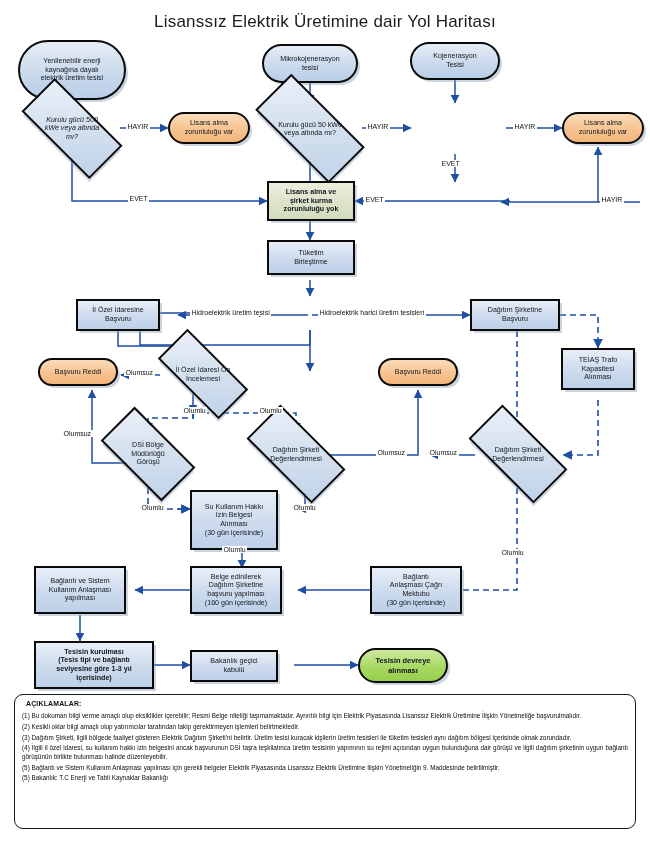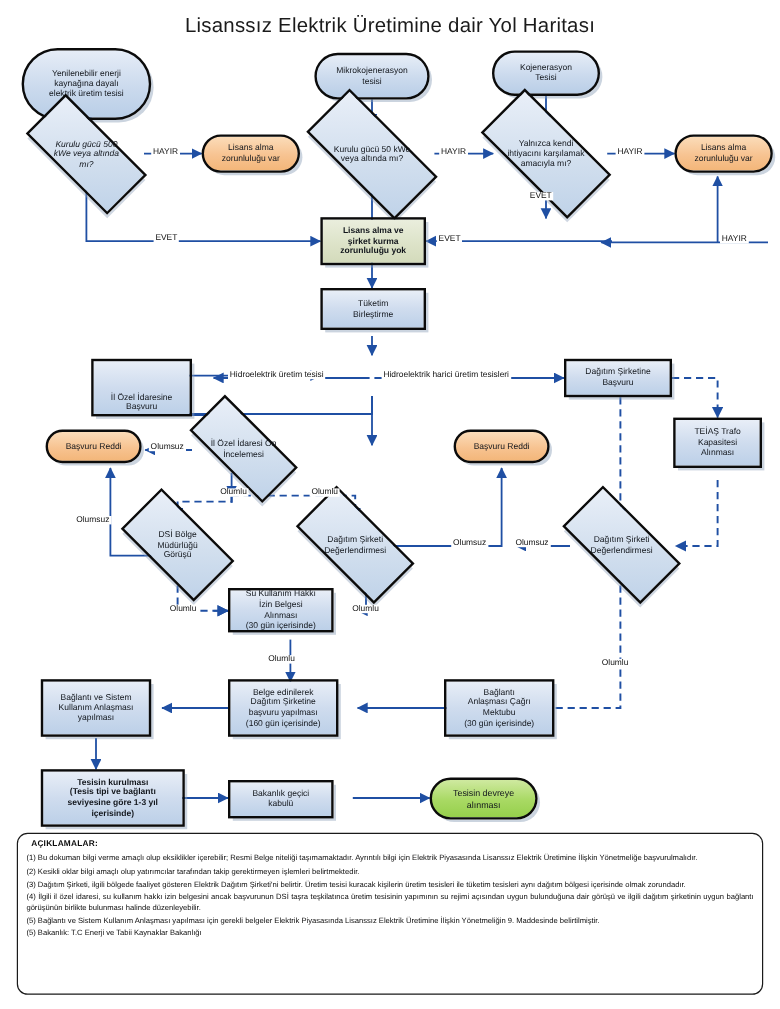--- a/index.html
+++ b/index.html
@@ -37,21 +37,21 @@
   .term{
     border:2.6px solid #0b0b0b;border-radius:999px;
     background:linear-gradient(180deg,#e6edf7 0%,#cbdaed 55%,#b9cee7 100%);
     box-shadow:3px 3px 0 -1px rgba(140,160,185,.45);
   }
   .term.orange{
     background:linear-gradient(180deg,#fbdcb9 0%,#f7c391 55%,#f3b679 100%);
   }
   .term.green{
     background:linear-gradient(180deg,#cfe9a0 0%,#a8d963 55%,#96cf4c 100%);
-    font-weight:400;font-size:7.4px;
+    font-weight:700;font-size:7.4px;
   }
   
   .rect.olive{
     background:linear-gradient(180deg,#eaeedd 0%,#dde3c9 55%,#d3dbbb 100%);
     font-weight:bold;
   }
 
   
   .dia{position:absolute;}
   .dia .shape{
@@ -189,26 +189,20 @@
 kWe veya altında
 mı?</span>
   </div>
 
   <div class="dia" style="left:258px;top:103px;width:104px;height:51px;">
     <div class="shape"></div>
     <span class="lbl">Kurulu gücü 50 kWe
 veya altında mı?</span>
   </div>
 
-  <div class="dia" style="left:404px;top:102px;width:102px;height:52px;">
-    <div class="shape"></div>
-    <span class="lbl">Yalnızca kendi
-ihtiyacını karşılamak
-amacıyla mı?</span>
-  </div>
 
   <div class="node term orange" style="left:168px;top:112px;width:82px;height:32px;">
     <span class="lbl">Lisans alma
 zorunluluğu var</span>
   </div>
 
   <div class="node term orange" style="left:562px;top:112px;width:82px;height:32px;">
     <span class="lbl">Lisans alma
 zorunluluğu var</span>
   </div>
@@ -218,21 +212,21 @@
     <span class="lbl">Lisans alma ve
 şirket kurma
 zorunluluğu yok</span>
   </div>
 
   <div class="node rect" style="left:267px;top:240px;width:88px;height:35px;">
     <span class="lbl">Tüketim
 Birleştirme</span>
   </div>
 
-  <div class="node rect" style="left:76px;top:299px;width:84px;height:48px;align-items:flex-end;">
+  <div class="node rect" style="left:76px;top:299px;width:84px;height:32px;">
     <span class="lbl">İl Özel İdaresine
 Başvuru</span>
   </div>
 
   <div class="node rect" style="left:470px;top:299px;width:90px;height:32px;">
     <span class="lbl">Dağıtım Şirketine
 Başvuru</span>
   </div>
 
   <div class="node rect" style="left:561px;top:348px;width:74px;height:42px;">
@@ -267,21 +261,21 @@
     <span class="lbl">Dağıtım Şirketi
 Değerlendirmesi</span>
   </div>
 
   <div class="dia" style="left:472px;top:430px;width:92px;height:48px;">
     <div class="shape"></div>
     <span class="lbl">Dağıtım Şirketi
 Değerlendirmesi</span>
   </div>
 
-  <div class="node rect" style="left:190px;top:490px;width:88px;height:37px;">
+  <div class="node rect" style="left:190px;top:490px;width:88px;height:60px;">
     <span class="lbl">Su Kullanım Hakkı
 İzin Belgesi
 Alınması
 (30 gün içerisinde)</span>
   </div>
 
   <div class="node rect" style="left:34px;top:566px;width:92px;height:48px;">
     <span class="lbl">Bağlantı ve Sistem
 Kullanım Anlaşması
 yapılması</span>

